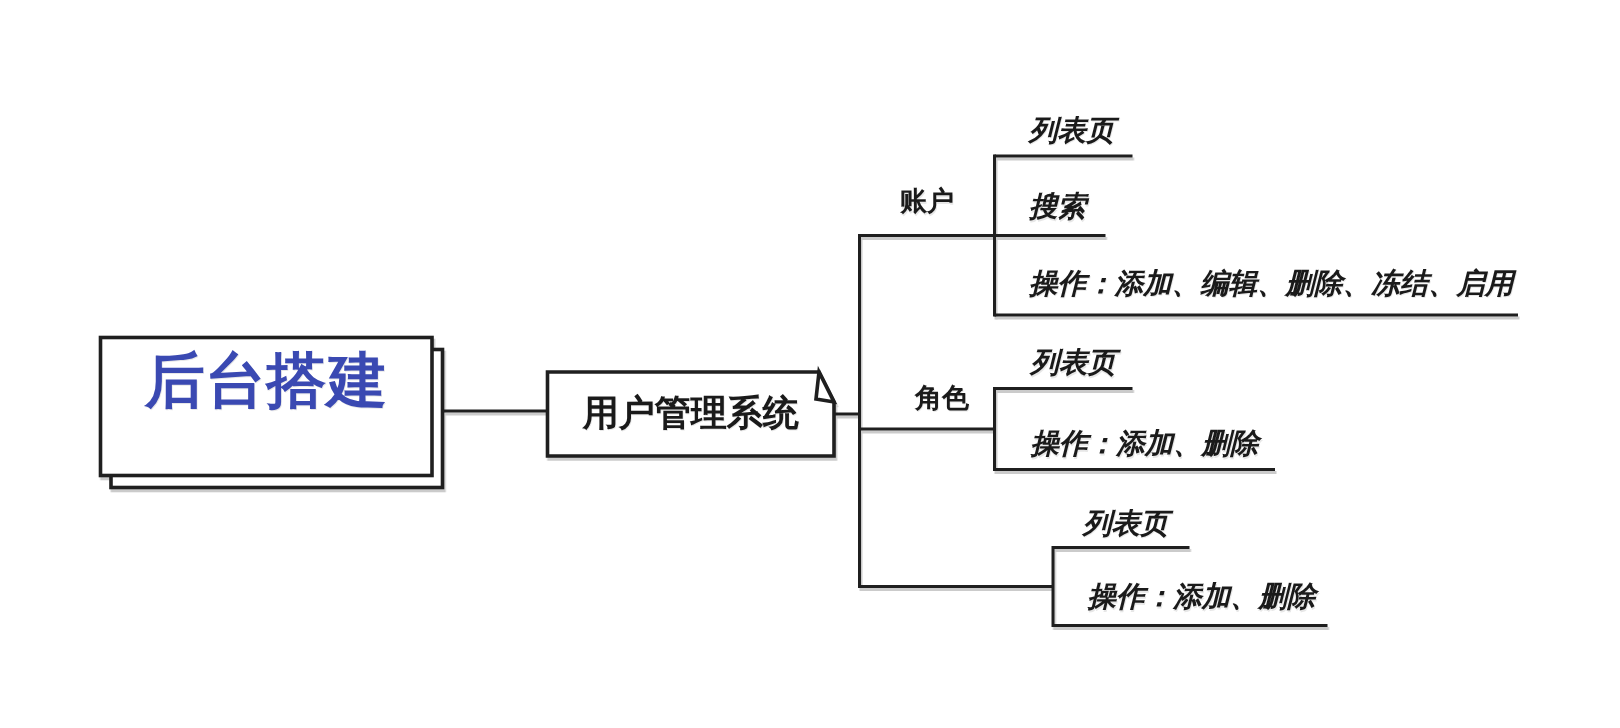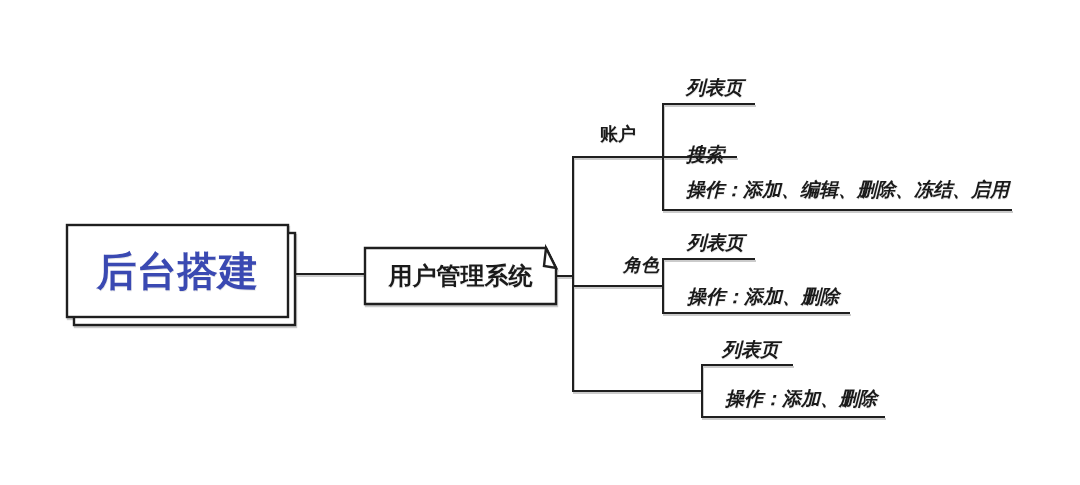--- a/index.html
+++ b/index.html
@@ -17,36 +17,36 @@
   .bx { fill: #ffffff; stroke: #1f1f1f; stroke-width: 2.4; }
   .lbl {
     position: absolute;
     font-weight: 700;
     color: #1a1a1a;
     white-space: nowrap;
     line-height: 1.2;
     text-shadow: 0.5px 1px 0 rgba(120,120,120,0.18);
   }
   .root-label {
-    left: 67px; top: 225px; width: 221px; height: 92px;
+    left: 67px; top: 208px; width: 221px; height: 92px;
     display: flex; align-items: center; justify-content: center;
     font-size: 40px; color: #3a49b2; letter-spacing: 0.5px;
   }
   .sys-label {
     left: 365px; top: 248px; width: 191px; height: 56px;
     display: flex; align-items: center; justify-content: center;
     font-size: 24px;
   }
   .branch { font-size: 18px; }
   .leaf   { font-size: 19px; font-style: italic; }
   .b0  { left: 600px; top: 124px; }
-  .b1  { left: 623px; top: 255px; font-style: italic; }
+  .b1  { left: 610px; top: 255px; }
   .b2  { left: 598px; top: 362px; }
   .c00 { left: 686px; top: 77px;  }
-  .c01 { left: 686px; top: 144px; }
+  .c01 { left: 686px; top: 128px; }
   .c02 { left: 686px; top: 179px; }
   .c10 { left: 687px; top: 232px; }
   .c11 { left: 687px; top: 286px; }
   .c20 { left: 722px; top: 339px; }
   .c21 { left: 725px; top: 388px; }
 </style>
 </head>
 <body>
 
 <div class="canvas">

